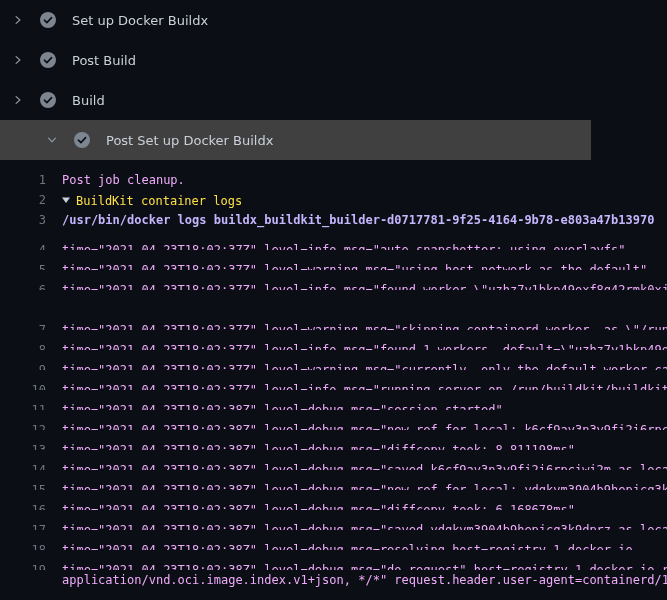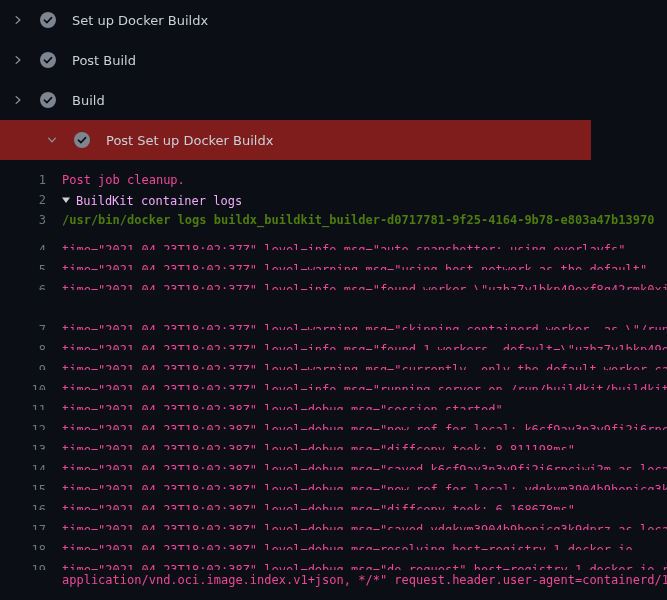--- a/index.html
+++ b/index.html
@@ -8,21 +8,21 @@
     width:667px; height:600px; overflow:hidden;
     background:#0b0e14;
     font-family:"DejaVu Sans", "Liberation Sans", sans-serif;
   }
   
   .steps { width:591px; }
   .step-row {
     height:40px; display:flex; align-items:center;
     padding-left:10px; cursor:pointer;
   }
-  .step-row.active { background:#7f1d1d;padding-left:44px; }
+  .step-row.active { background:#404040;padding-left:44px; }
   .chev {
     width:16px; height:16px; flex:none;
     display:flex; align-items:center; justify-content:center;
     color:#8b949e;
   }
   .status {
     width:16px; height:16px; flex:none; margin-left:14px;
   }
   .step-label {
     margin-left:16px; color:#c9d1d9; font-size:13px;
@@ -31,23 +31,23 @@
   .log { padding-top:10px; }
   .log-row {
     display:flex; height:20px; line-height:20px;
     font-family:"DejaVu Sans Mono", "Liberation Mono", monospace;
     font-size:12px; white-space:pre; overflow:hidden;
   }
   .log-num {
     width:46px; flex:none; text-align:right;
     color:#6e7681; cursor:pointer;
   }
-  .log-text { padding-left:16px; color:#ec4899; flex:none; }
-  .log-row.command .log-text { color:#4d7c0f; font-weight:bold; }
-  .log-row.group .log-text { color:#f0abfc; }
+  .log-text { padding-left:16px; color:#f0abfc; flex:none; }
+  .log-row.command .log-text { color:#c4b5fd; font-weight:bold; }
+  .log-row.group .log-text { color:#fde047; }
   .tri {
     display:inline-block; width:8px; height:8px; margin-right:6px;
     vertical-align:1px;
   }
 </style>
 </head>
 <body>
 
 <div class="steps">
   <div class="step-row">

